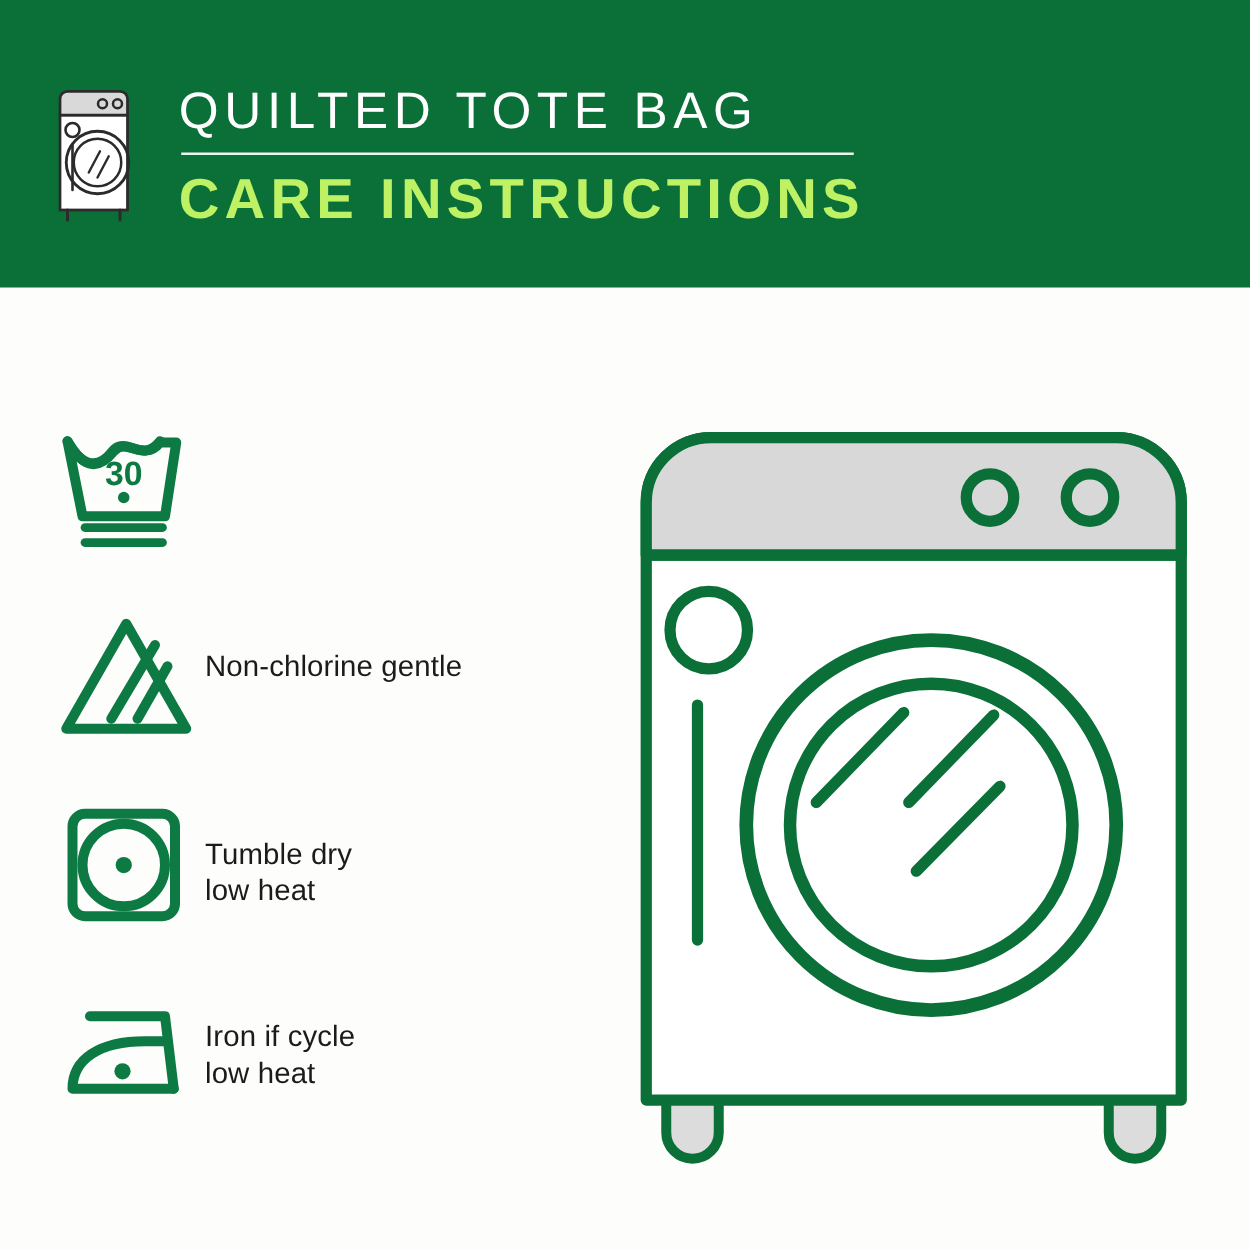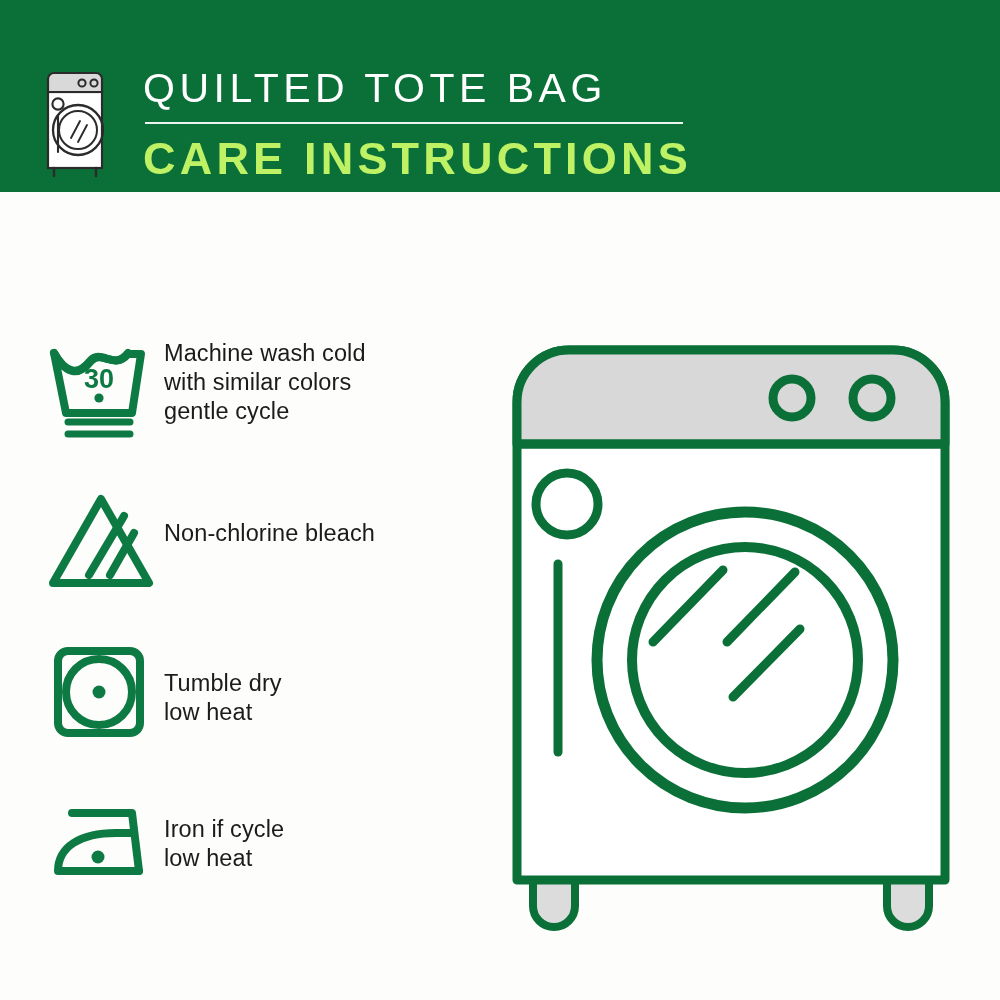--- a/index.html
+++ b/index.html
@@ -12,21 +12,21 @@
   }
   .page{
     position:relative;
     width:1000px;height:1000px;
     background:#fdfdfb;
   }
 
   
   .header{
     position:absolute;left:0;top:0;
-    width:1000px;height:192px;
+    width:1000px;height:230px;
     background:#0a7038;
     display:flex;align-items:center;
   }
   .header-logo{
     position:absolute;left:44px;top:68px;
     width:62px;height:112px;
   }
   .header-text{
     position:absolute;left:143px;top:62px;
     width:560px;
@@ -161,39 +161,34 @@
             <path d="M8 12 C 22 36, 34 34, 45 20 C 56 8, 68 30, 82 12" fill="none" stroke="#0e7a43" stroke-width="8" stroke-linecap="round" stroke-linejoin="round"></path>
 
             <line x1="22" y1="81" x2="84" y2="81" stroke="#0e7a43" stroke-width="7" stroke-linecap="round"></line>
             <line x1="22" y1="93" x2="84" y2="93" stroke="#0e7a43" stroke-width="7" stroke-linecap="round"></line>
 
             <text x="53" y="47" fill="#0e7a43" font-family="Liberation Sans, sans-serif" font-size="27" font-weight="bold" text-anchor="middle">30</text>
 
             <circle cx="53" cy="57" r="4.6" fill="#0e7a43"></circle>
           </svg>
         </div>
-        <div class="care-label">
-          <div>Machine wash cold</div>
-          <div>with similar colors</div>
-          <div>gentle cycle</div>
-        </div>
       </div>
 
       <div class="care-row r2">
         <div class="care-symbol">
           <svg viewBox="0 0 112 100" width="112" height="100" xmlns="http://www.w3.org/2000/svg">
 
             <path d="M55 8 L103 92 L7 92 Z" fill="none" stroke="#0e7a43" stroke-width="8" stroke-linejoin="round"></path>
 
             <line x1="43" y1="84" x2="78" y2="25" stroke="#0e7a43" stroke-width="8" stroke-linecap="round"></line>
             <line x1="64" y1="84" x2="88" y2="42" stroke="#0e7a43" stroke-width="8" stroke-linecap="round"></line>
           </svg>
         </div>
         <div class="care-label">
-          <div>Non-chlorine bleach</div>
+          <div>Non-chlorine gentle</div>
         </div>
       </div>
 
       <div class="care-row r3">
         <div class="care-symbol">
           <svg viewBox="0 0 112 100" width="112" height="100" xmlns="http://www.w3.org/2000/svg">
             <rect x="12" y="10" width="82" height="82" rx="10" ry="10" fill="none" stroke="#0e7a43" stroke-width="8"></rect>
             <circle cx="53" cy="51" r="33" fill="none" stroke="#0e7a43" stroke-width="8"></circle>
             <circle cx="53" cy="51" r="6.5" fill="#0e7a43"></circle>
           </svg>

